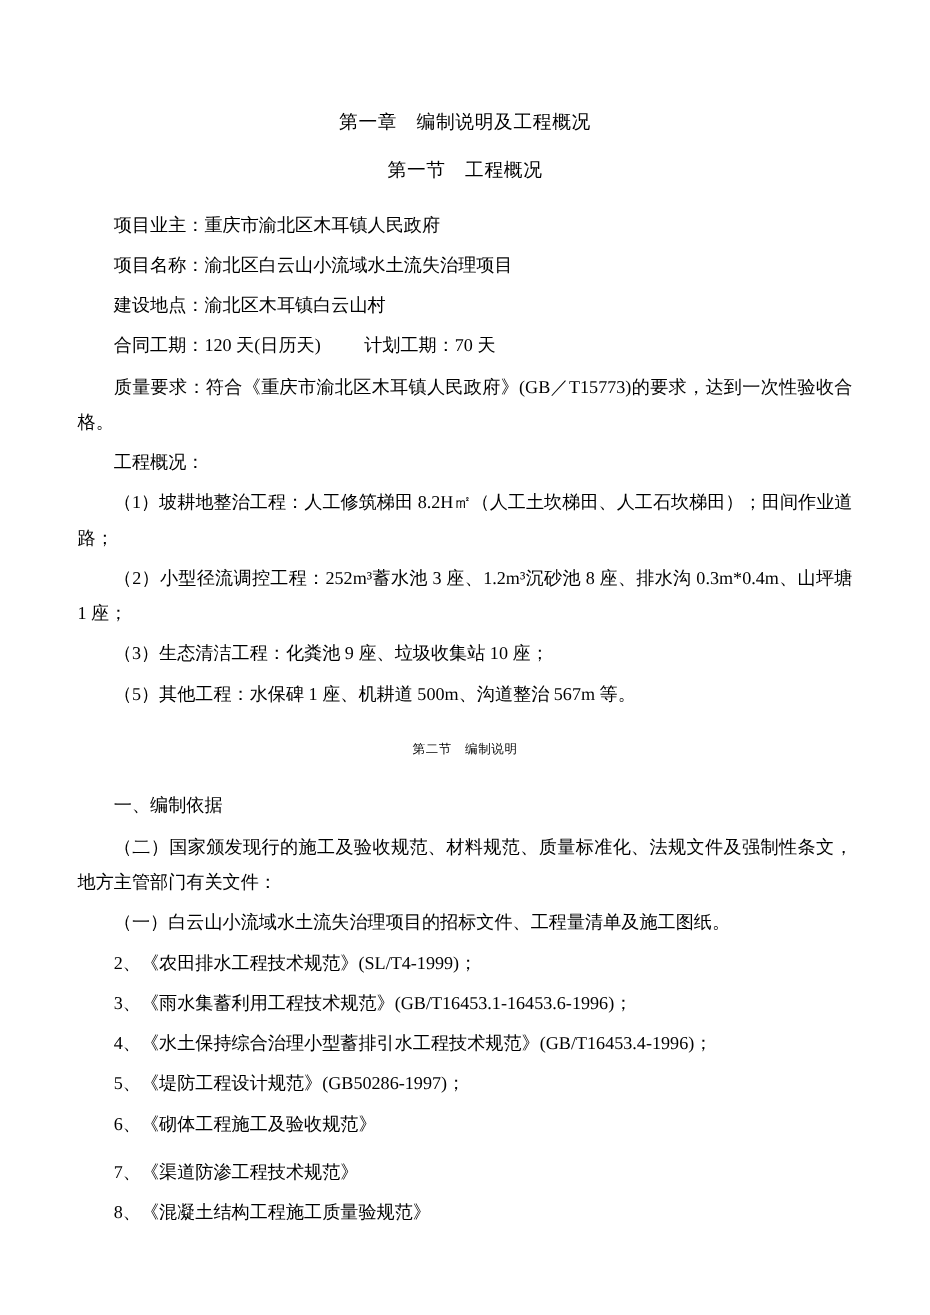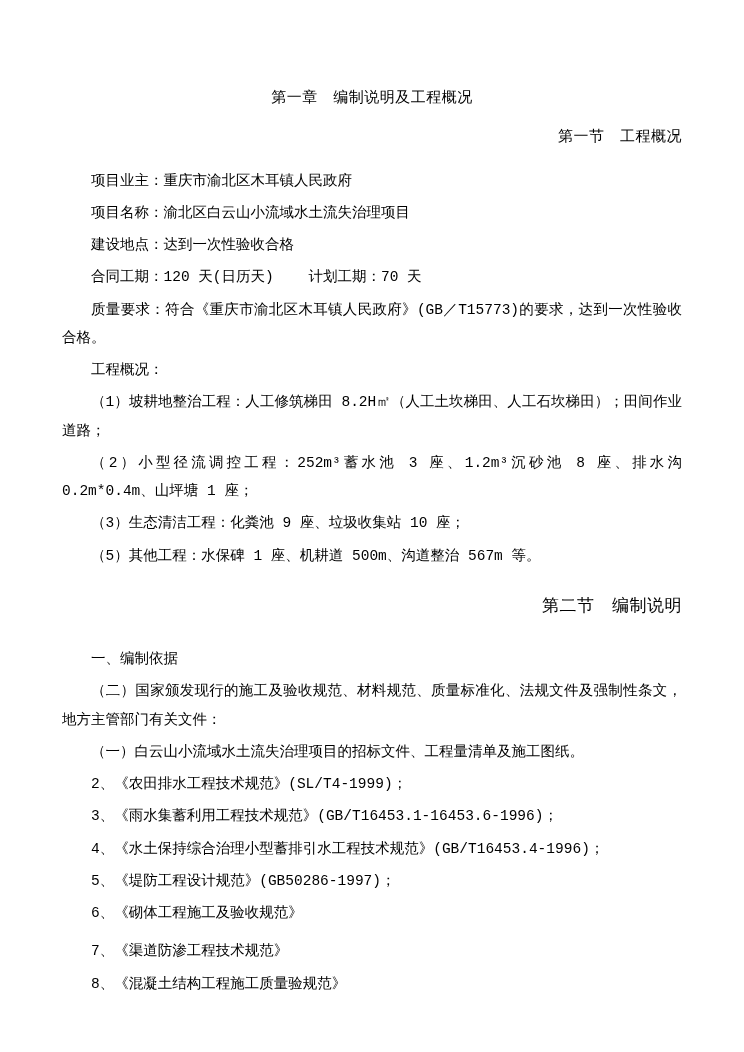--- a/index.html
+++ b/index.html
@@ -8,43 +8,43 @@
     background: #f0f0f0;
   }
   .page {
     width: 744px;
     height: 1052px;
     background: #ffffff;
     margin: 0 auto;
     position: relative;
     box-sizing: border-box;
     padding: 78px 62px 40px 62px;
-    font-family: Liberation Mono, monospace;
+    font-family: Liberation Serif, serif;
     color: #000;
     overflow: hidden;
   }
   .doc {
     font-size: 14.5px;
     line-height: 1.95;
   }
   .chapter-title {
     text-align: center;
     font-size: 15px;
     letter-spacing: 0.5px;
     margin: 6px 0 10px 0;
   }
   .section-title {
-    text-align: right;
+    text-align: center;
     font-size: 15px;
     letter-spacing: 0.5px;
     margin: 4px 0 14px 0;
   }
   .section-title-2 {
-    text-align: right;
-    font-size: 17px;
+    text-align: center;
+    font-size: 10px;
     letter-spacing: 0.5px;
     margin: 20px 0 22px 0;
   }
   p.para {
     margin: 0 0 4px 0;
     text-indent: 2em;
     text-align: justify;
   }
   .gap-sm { height: 6px; }
   .inline-gap { display: inline-block; width: 2.4em; }
@@ -53,29 +53,29 @@
 <body>
 
 <div class="page">
   <div class="doc">
 
     <div class="chapter-title">第一章　编制说明及工程概况</div>
     <div class="section-title">第一节　工程概况</div>
 
     <p class="para">项目业主：重庆市渝北区木耳镇人民政府</p>
     <p class="para">项目名称：渝北区白云山小流域水土流失治理项目</p>
-    <p class="para">建设地点：达到一次性验收合格</p>
+    <p class="para">建设地点：渝北区木耳镇白云山村</p>
     <p class="para">
       <span>合同工期：120 天(日历天)</span><span class="inline-gap"></span><span>计划工期：70 天</span>
     </p>
     <p class="para">质量要求：符合《重庆市渝北区木耳镇人民政府》(GB／T15773)的要求，达到一次性验收合格。</p>
     <p class="para">工程概况：</p>
 
     <p class="para">（1）坡耕地整治工程：人工修筑梯田 8.2H㎡（人工土坎梯田、人工石坎梯田）；田间作业道路；</p>
-    <p class="para">（2）小型径流调控工程：252m³蓄水池 3 座、1.2m³沉砂池 8 座、排水沟 0.2m*0.4m、山坪塘 1 座；</p>
+    <p class="para">（2）小型径流调控工程：252m³蓄水池 3 座、1.2m³沉砂池 8 座、排水沟 0.3m*0.4m、山坪塘 1 座；</p>
     <p class="para">（3）生态清洁工程：化粪池 9 座、垃圾收集站 10 座；</p>
     <p class="para">（5）其他工程：水保碑 1 座、机耕道 500m、沟道整治 567m 等。</p>
 
     <div class="section-title-2">第二节　编制说明</div>
 
     <p class="para">一、编制依据</p>
     <p class="para">（二）国家颁发现行的施工及验收规范、材料规范、质量标准化、法规文件及强制性条文，地方主管部门有关文件：</p>
     <p class="para">（一）白云山小流域水土流失治理项目的招标文件、工程量清单及施工图纸。</p>
 
     <p class="para">2、《农田排水工程技术规范》(SL/T4-1999)；</p>

